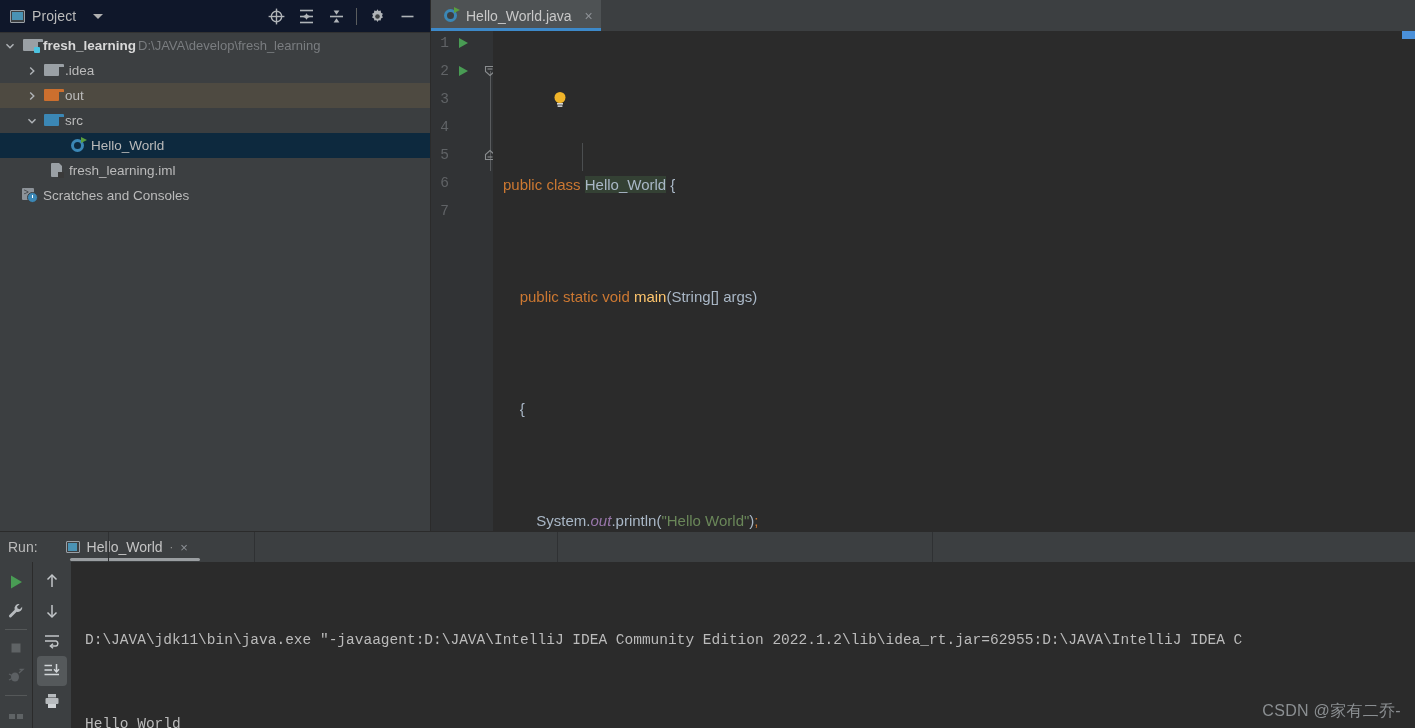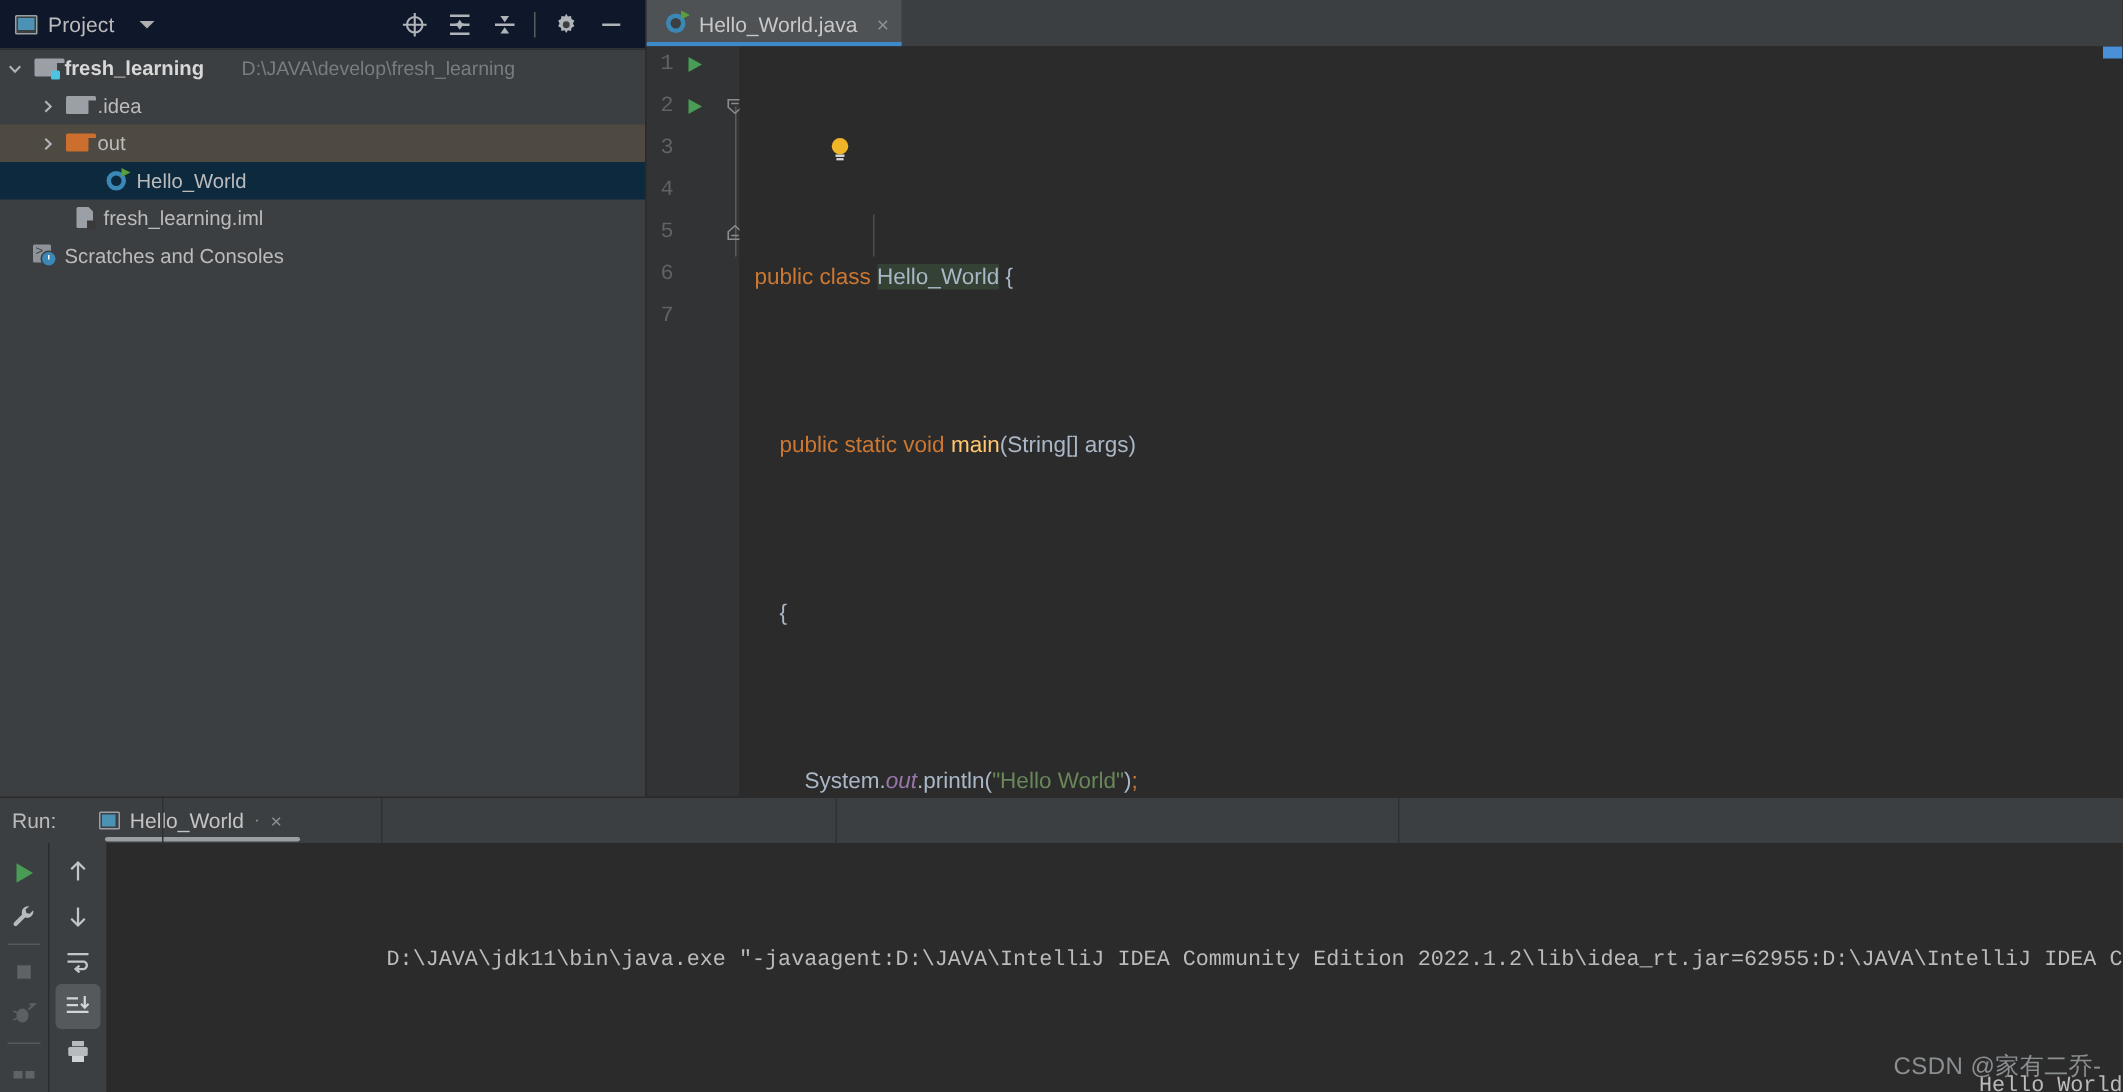--- a/index.html
+++ b/index.html
@@ -52,21 +52,21 @@
   .row.sel{background:#0d293e;}
   .row.hl-out{background:#4e4a41;}
   .row.hl-src{background:#3b3e40;}
   .arrow{
     width:12px;height:12px;display:inline-block;flex:0 0 auto;position:relative;
   }
   .arrow svg{display:block;}
   .ico{width:16px;height:16px;flex:0 0 auto;display:inline-block;margin-right:5px;position:relative;}
   .lbl{flex:0 0 auto;}
   .lbl.bold{font-weight:bold;color:#d8d8d8;}
-  .path{color:#7a7d80;margin-left:25px;font-size:13px;}
+  .path{color:#7a7d80;margin-left:2px;font-size:13px;}
 
   
   .fold{
     width:15px;height:12px;position:relative;display:inline-block;margin-top:1px;
   }
   .fold .tab{
     position:absolute;left:0;top:0;width:6px;height:3px;border-radius:1px 1px 0 0;
   }
   .fold .body{
     position:absolute;left:0;top:2.5px;width:15px;height:9.5px;border-radius:1px;
@@ -180,21 +180,21 @@
     display:flex;flex-direction:column;align-items:center;padding-top:4px;
   }
   .lbtn{width:30px;height:30px;display:flex;align-items:center;justify-content:center;}
   .lbtn.active{background:#55595b;border-radius:4px;}
   .lsep{width:22px;height:1px;background:#555859;margin:4px 0;}
   .console{
     position:absolute;left:71px;top:0;right:0;bottom:0;background:#2b2b2b;overflow:hidden;
     font-family:"Liberation Mono", monospace;font-size:14.5px;line-height:28px;color:#bbbbbb;
     padding:8px 0 0 14px;white-space:pre;
   }
-  .console .ln{height:28px;text-align:right;}
+  .console .ln{height:28px;}
   .watermark{
     position:absolute;right:14px;bottom:6px;color:#8b8f92;font-size:16px;
     font-family:"Liberation Sans", sans-serif;letter-spacing:.3px;
   }
   .run-div-v{position:absolute;top:0;height:30px;width:1px;background:#2f3133;}
 </style>
 </head>
 <body>
 
 <div class="app">
@@ -278,20 +278,31 @@
           <svg width="12" height="12" viewBox="0 0 12 12">
               <polyline points="4.2,2.5 7.8,6 4.2,9.5" fill="none" stroke="#b0b4b8" stroke-width="1.4"></polyline>
             </svg>
         </span>
         <span class="ico" style="margin-left:6px;">
           <span class="fold orange"><span class="tab"></span><span class="body"></span></span>
         </span>
         <span class="lbl">out</span>
       </div>
 
+      <div class="row hl-src" style="padding-left:26px;">
+        <span class="arrow">
+          <svg width="12" height="12" viewBox="0 0 12 12">
+              <polyline points="2.5,4.2 6,7.8 9.5,4.2" fill="none" stroke="#b0b4b8" stroke-width="1.4"></polyline>
+            </svg>
+        </span>
+        <span class="ico" style="margin-left:6px;">
+          <span class="fold blue"><span class="tab"></span><span class="body"></span></span>
+        </span>
+        <span class="lbl">src</span>
+      </div>
 
       <div class="row sel" style="padding-left:70px;">
         <span class="ico javaicon">
           <span class="circ"></span>
             <span class="grn"></span>
         </span>
         <span class="lbl">Hello_World</span>
       </div>
 
       <div class="row" style="padding-left:50px;">

